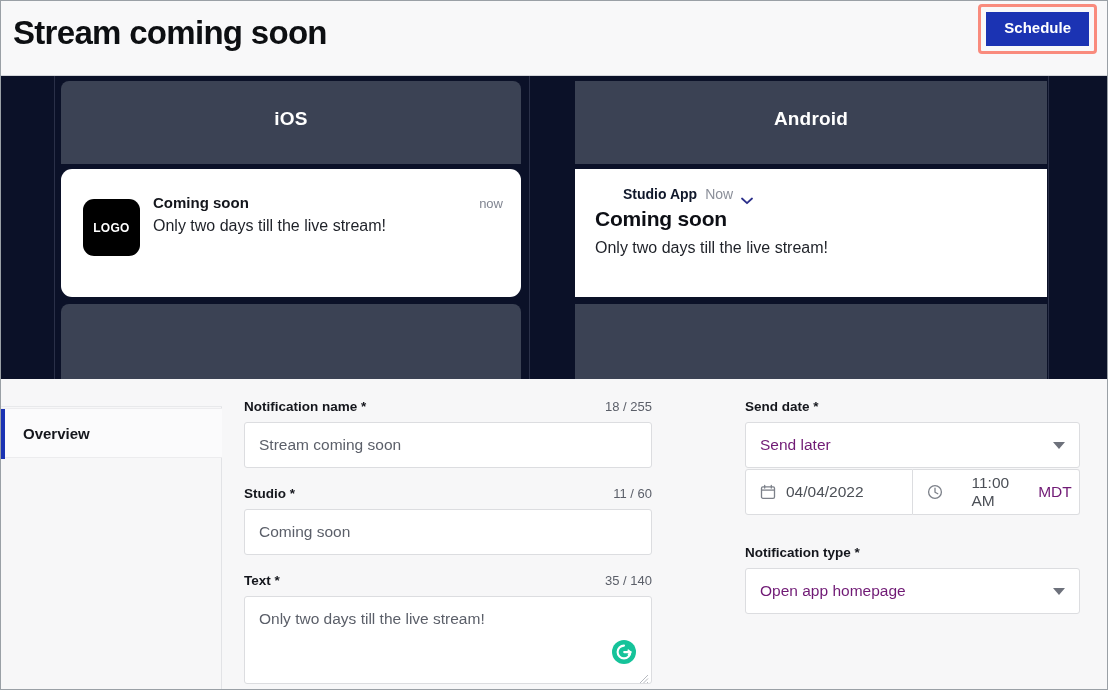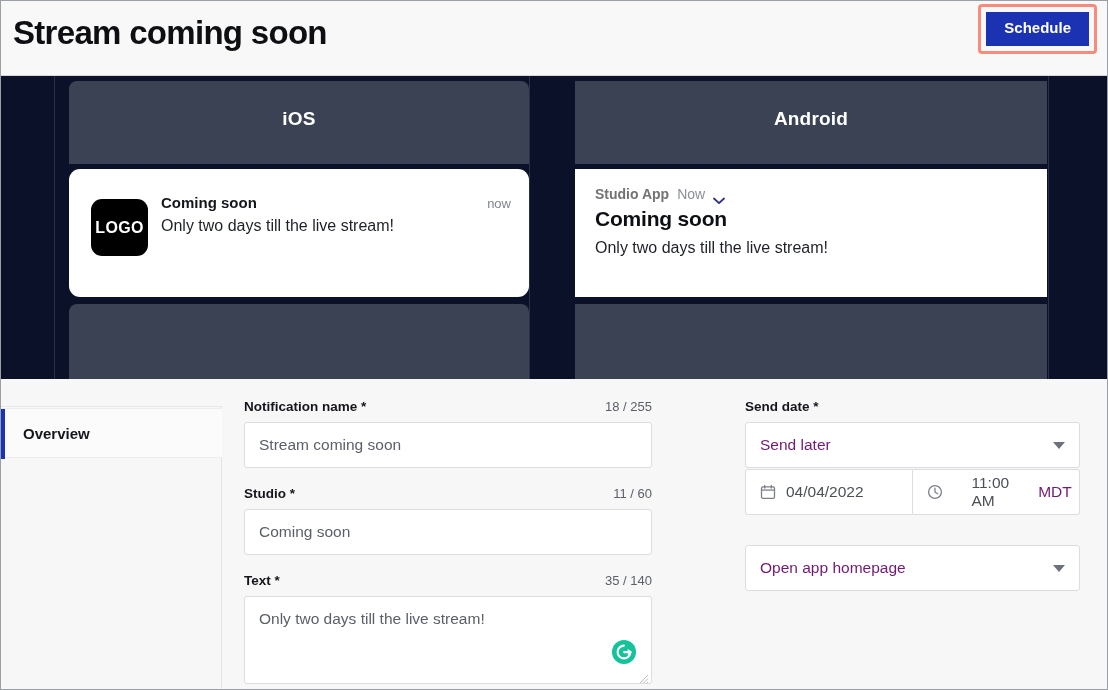--- a/index.html
+++ b/index.html
@@ -56,21 +56,21 @@
     position: absolute; left: 0; top: 75px;
     width: 1106px; height: 303px;
     background: #0b1128;
     overflow: hidden;
   }
   .preview-col {
     position: absolute;
     top: 0;
     height: 303px;
   }
-  .col-ios  { left: 60px;  width: 460px; margin-left: 8px; }
+  .col-ios  { left: 60px;  width: 460px; }
   .col-and  { left: 574px; width: 472px; }
 
   .vdivider {
     position: absolute;
     top: 0; height: 303px;
     width: 1px;
     background: #2a3048;
   }
   #div-left  { left: 53px; }
   #div-mid   { left: 528px; }
@@ -104,21 +104,21 @@
     background: #ffffff;
     border-radius: 11px;
   }
   .ios-logo {
     position: absolute;
     left: 22px; top: 30px;
     width: 57px; height: 57px;
     background: #000000;
     border-radius: 11px;
     color: #ffffff;
-    font-size: 16px;
+    font-size: 12px;
     font-weight: bold;
     display: flex; align-items: center; justify-content: center;
     letter-spacing: 0.3px;
   }
   .ios-title {
     position: absolute;
     left: 92px; top: 25px;
     font-size: 15px; font-weight: bold;
     color: #14161c;
   }
@@ -140,21 +140,21 @@
     position: absolute;
     left: 0; top: 93px;
     width: 472px; height: 128px;
     background: #ffffff;
   }
   .and-head {
     position: absolute;
     left: 20px; top: 17px;
     display: flex; align-items: center; gap: 8px;
   }
-  .and-app { font-size: 14px; font-weight: bold; color: #737373; }
+  .and-app { font-size: 14px; font-weight: bold; color: #0f172a; margin-left: 28px; }
   .and-now { font-size: 14px; color: #8b8f99; }
   .chev {
     width: 12px; height: 8px;
     display: inline-block;
     position: relative;
     top: 1px;
   }
   .and-title {
     position: absolute;
     left: 20px; top: 38px;
@@ -438,20 +438,23 @@
                 <path d="M8 4.2 V8.2 L10.8 9.8" fill="none" stroke="#7c8089" stroke-width="1.3" stroke-linecap="round" stroke-linejoin="round"></path>
               </svg>
             </span>
             <span>11:00 AM</span>
             <span class="tz">MDT</span>
           </div>
         </div>
       </div>
 
       <div class="field mt28">
+        <div class="field-head">
+          <span class="field-label">Notification type *</span>
+        </div>
         <div class="selectbox">
           <span>Open app homepage</span>
           <span class="caret"></span>
         </div>
       </div>
     </div>
   </div>
 </div>
 
 </body></html>

